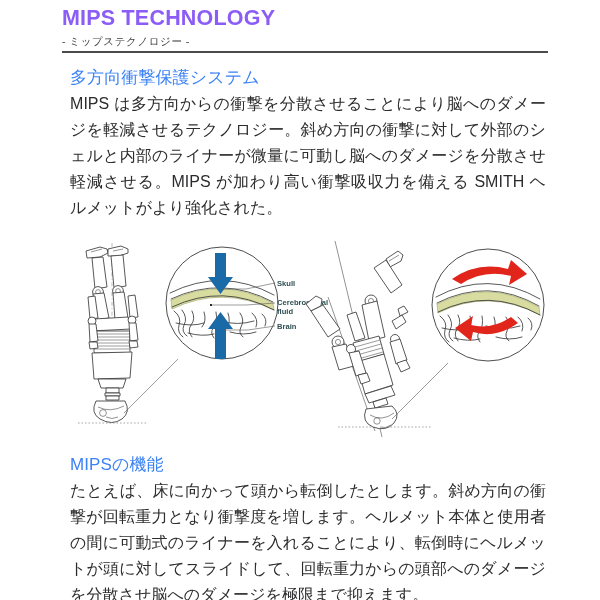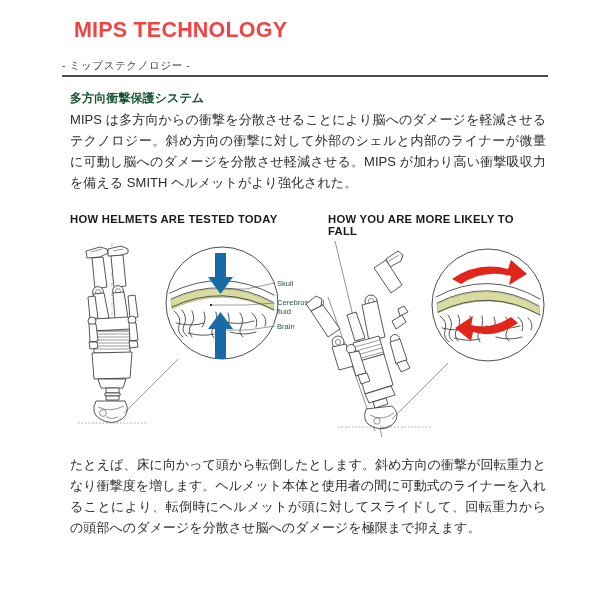--- a/index.html
+++ b/index.html
@@ -23,51 +23,52 @@
     padding: 0 52px 0 62px;
   }
 
   
   .header { padding-top: 7px; }
   .doc-title {
     font-size: 21.5px;
     font-weight: bold;
     letter-spacing: 0.2px;
     line-height: 1.05;
-    color: #ef4444;
-    margin: 12px;
+    color: #8b5cf6;
+    margin: 0;
   }
   .doc-subtitle {
     font-size: 10.5px;
     font-weight: normal;
     color: #3f3f42;
     letter-spacing: 0.6px;
-    margin: 18px 0 0 0;
+    margin: 6px 0 0 0;
     line-height: 1.1;
+    font-family: Liberation Serif, serif;
   }
   .title-rule {
     margin-top: 4px;
     height: 2px;
     background: #4a4a4a;
     width: 100%;
   }
 
   
   .content { padding-left: 8px; padding-right: 2px; }
   .section { margin-top: 14px; }
   .section-heading {
-    font-size: 12px;
-    font-weight: bold;
-    color: #14532d;
+    font-size: 17px;
+    font-weight: normal;
+    color: #3b82f6;
     margin: 0 0 3px 0;
     line-height: 1.25;
     letter-spacing: 0.1px;
   }
   .section-body {
-    font-size: 13px;
+    font-size: 16px;
     line-height: 1.62;
     color: #2c2c2e;
     margin: 0;
     text-align: justify;
     text-justify: inter-character;
     letter-spacing: 0.05px;
   }
 
   
   .illus-block { margin-top: 20px; }
@@ -79,20 +80,21 @@
     color: #1a1a1a;
   }
   .illus-headings .h-left { width: 258px; flex: none; }
   .illus-headings .h-right { flex: 1; }
 
   .illus-figure {
     position: relative;
     width: 100%;
     height: 205px;
     margin-top: 4px;
+    font-weight: bold;
   }
   .illus-figure svg { display: block; }
 
   .bottom-section { margin-top: 8px; }
 </style>
 </head>
 <body>
 
 <div class="page">
 
@@ -106,24 +108,20 @@
 
     <div class="section">
       <h2 class="section-heading">多方向衝撃保護システム</h2>
       <p class="section-body">MIPS は多方向からの衝撃を分散させることにより脳へのダメージを軽減させるテクノロジー。斜め方向の衝撃に対して外部のシェルと内部のライナーが微量に可動し脳へのダメージを分散させ軽減させる。MIPS が加わり高い衝撃吸収力を備える SMITH ヘルメットがより強化された。</p>
     </div>
 
     <div class="section">
     </div>
 
     <div class="illus-block">
-      <div class="illus-headings">
-        <div class="h-left">HOW HELMETS ARE TESTED TODAY</div>
-        <div class="h-right">HOW YOU ARE MORE LIKELY TO FALL</div>
-      </div>
 
       <div class="illus-figure">
         <svg width="490" height="205" viewBox="0 0 490 205" xmlns="http://www.w3.org/2000/svg">
           <defs>
             <style>
               .ln   { fill:none; stroke:#3a3a3a; stroke-width:0.85; stroke-linejoin:round; stroke-linecap:round; }
               .lnt  { fill:none; stroke:#4a4a4a; stroke-width:0.6; }
               .fillw{ fill:#ffffff; stroke:#3a3a3a; stroke-width:0.85; stroke-linejoin:round; }
               .grnd { fill:none; stroke:#9d9d9d; stroke-width:0.9; stroke-dasharray:1.6 1.9; }
               .axis { fill:none; stroke:#8d8d8d; stroke-width:0.6; stroke-dasharray:4 2.4 1 2.4; }
@@ -337,17 +335,18 @@
               <path class="red" d="M382,38 q26,-18 56,-10 l3,-9 l16,14 l-18,11 l2,-9 q-27,-7 -50,8 z"></path>
 
               <path class="red" d="M448,82 q-22,16 -45,9 l-2,9 l-16,-13 l18,-12 l-2,9 q20,5 40,-8 z"></path>
             </g>
           </g>
         </svg>
       </div>
     </div>
 
     <div class="section bottom-section">
+      <h2 class="section-heading">MIPSの機能</h2>
       <p class="section-body">たとえば、床に向かって頭から転倒したとします。斜め方向の衝撃が回転重力となり衝撃度を増します。ヘルメット本体と使用者の間に可動式のライナーを入れることにより、転倒時にヘルメットが頭に対してスライドして、回転重力からの頭部へのダメージを分散させ脳へのダメージを極限まで抑えます。</p>
     </div>
 
   </div>
 </div>
 
 </body></html>

